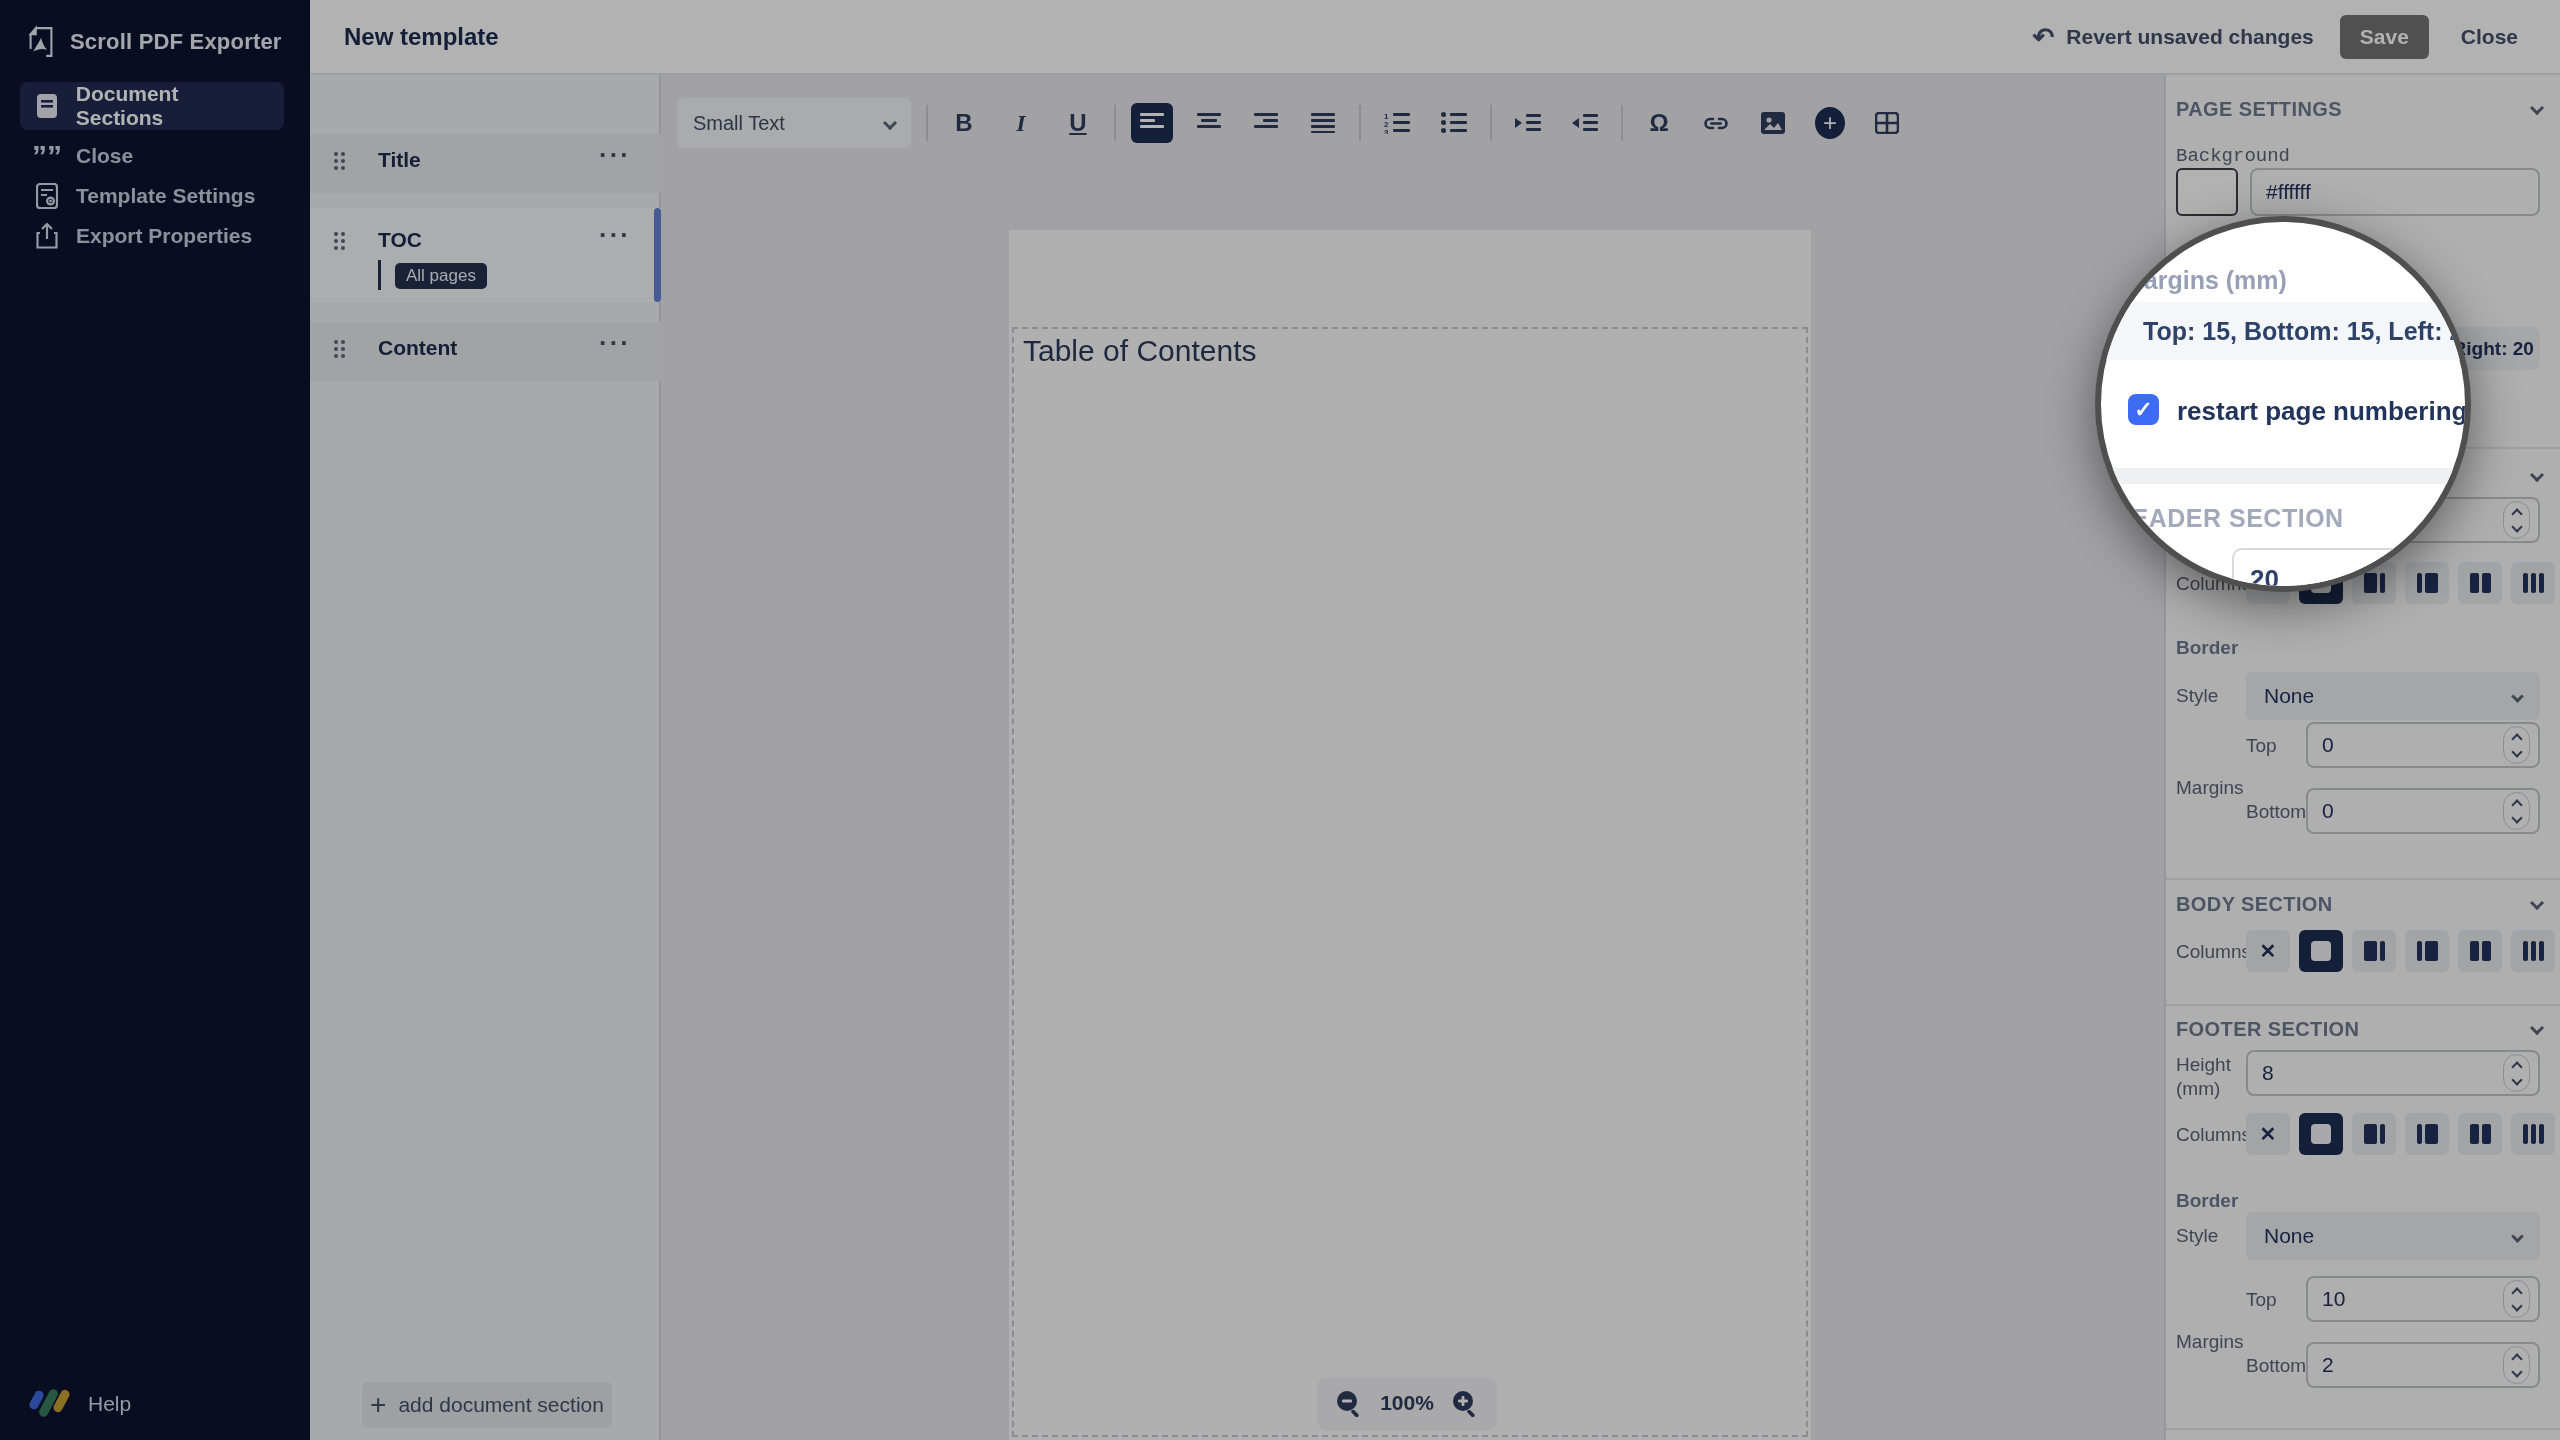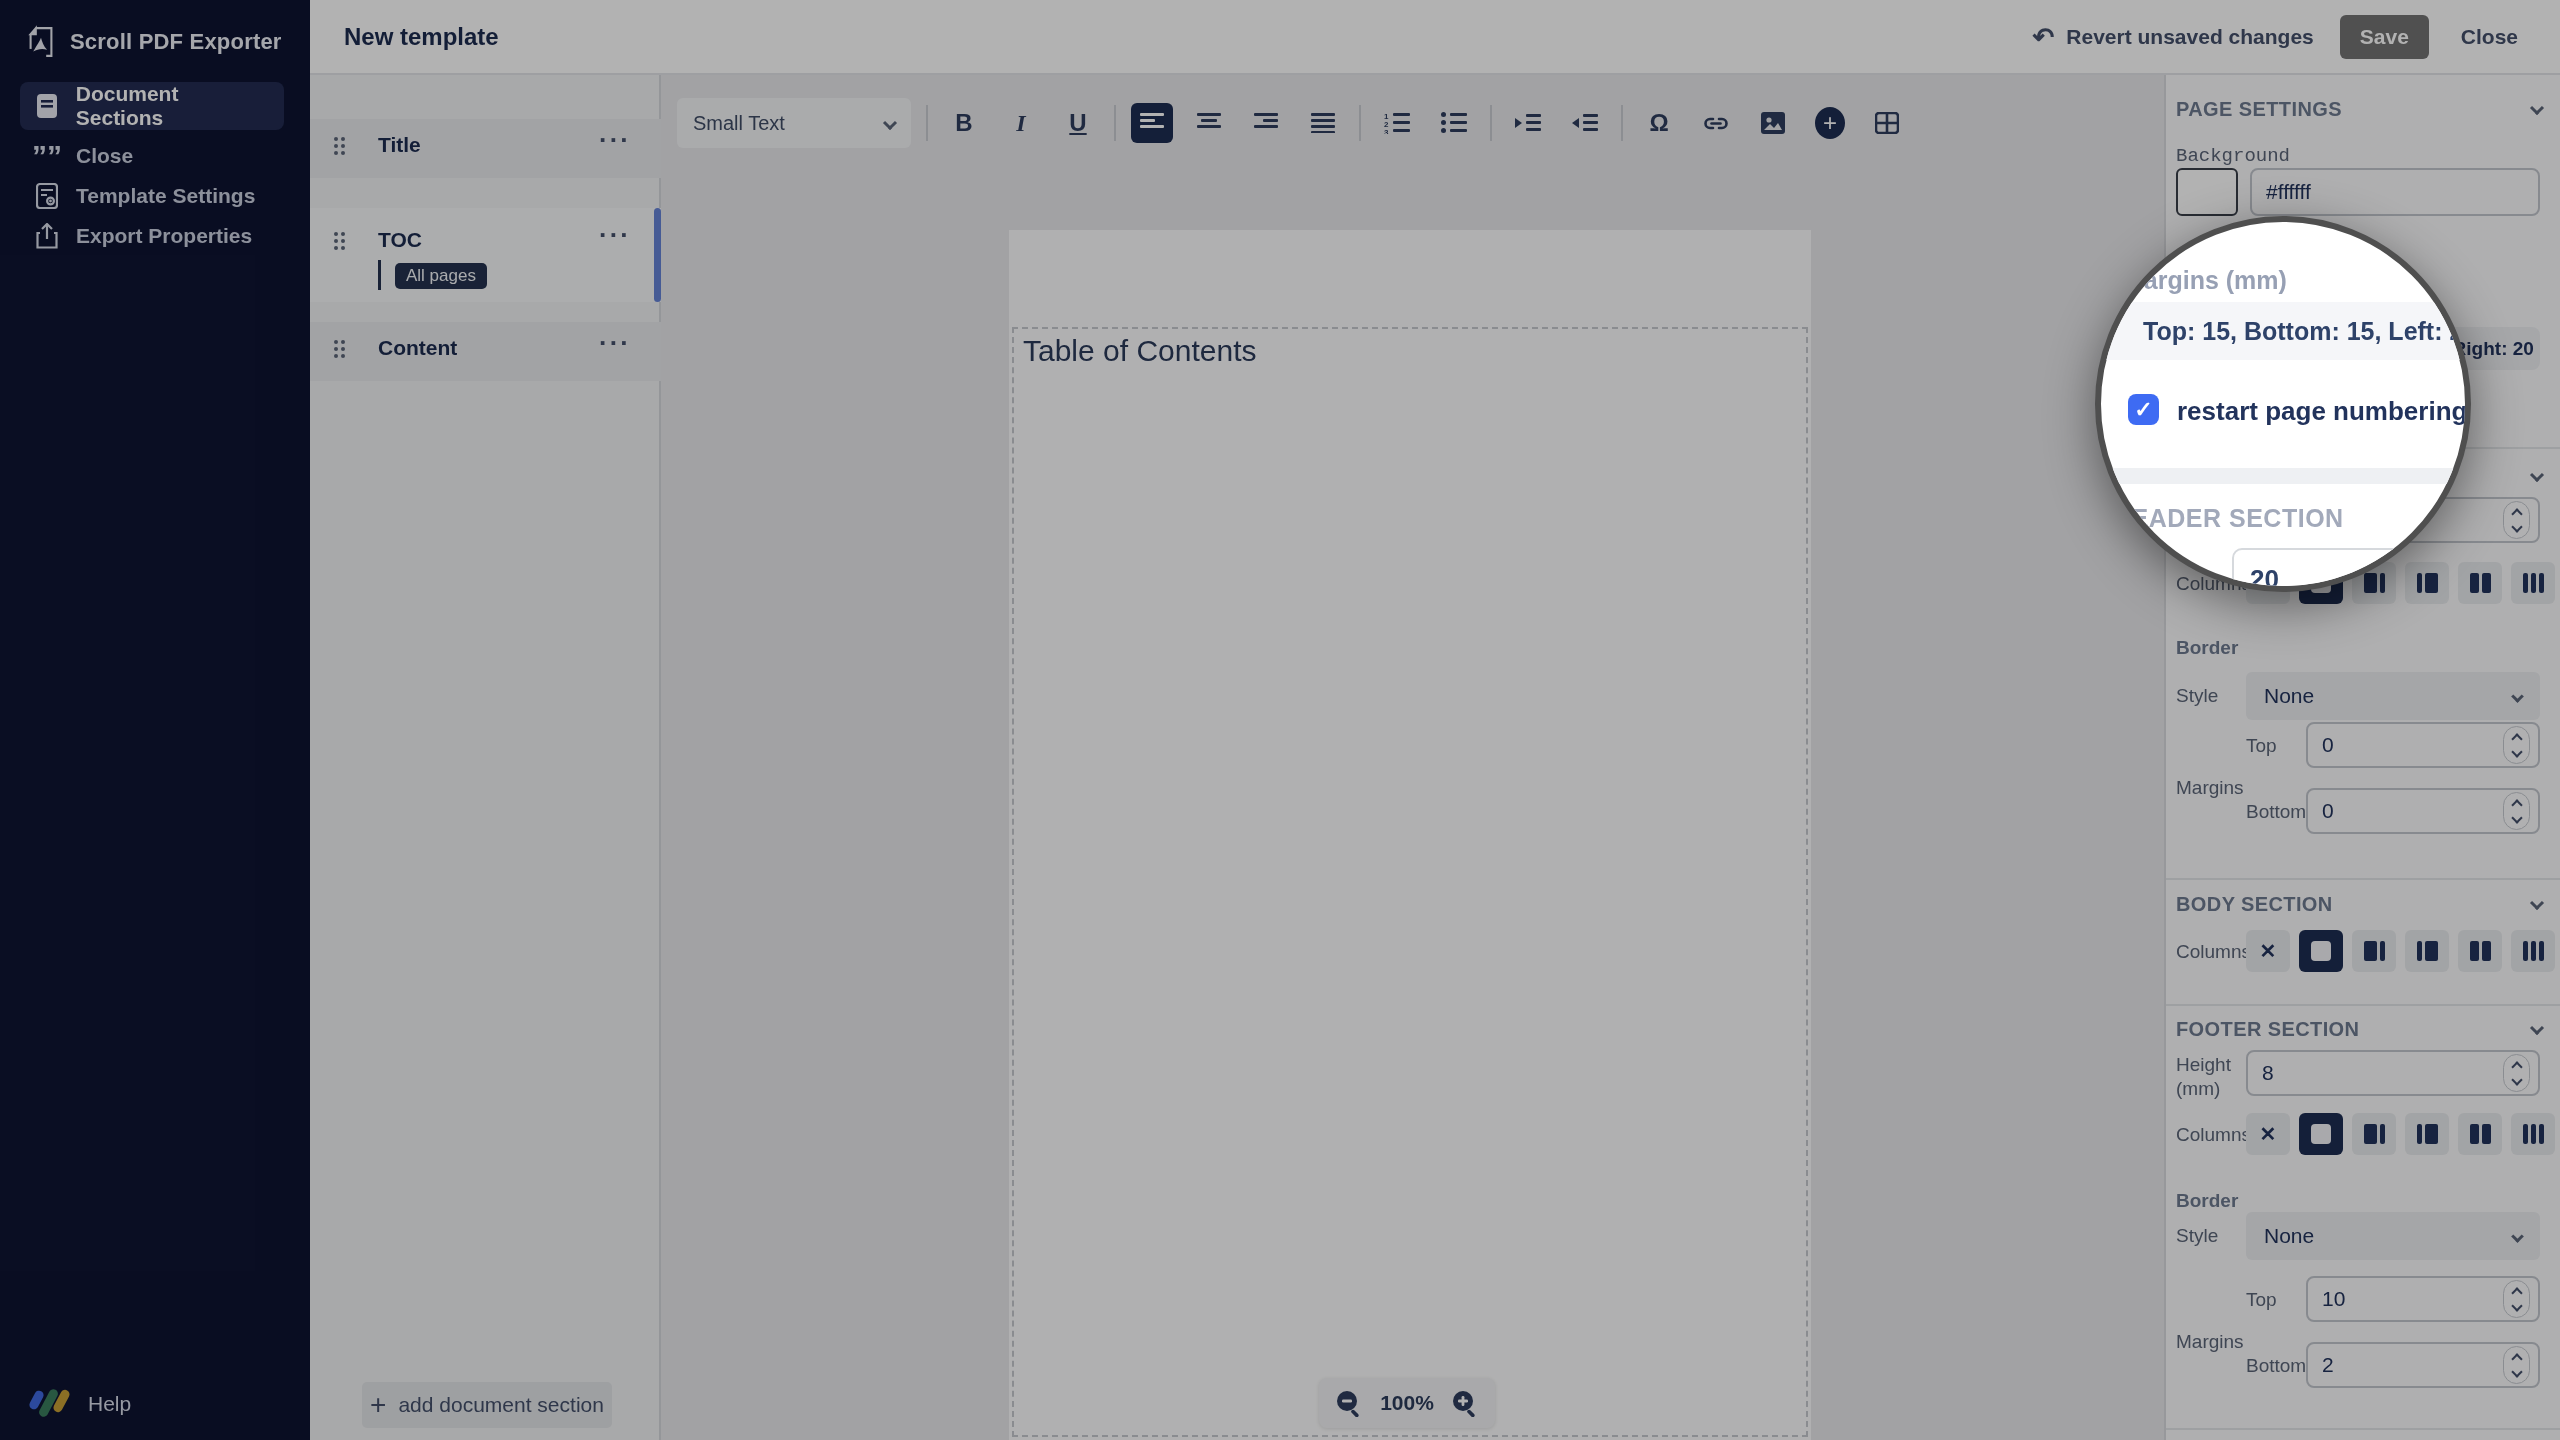--- a/index.html
+++ b/index.html
@@ -197,21 +197,21 @@
         <span class="undo-glyph">↶</span>
         <span>Revert unsaved changes</span>
       </span>
       <button class="btn-save">Save</button>
       <button class="btn-close">Close</button>
     </div>
   </header>
 
   <section class="sections">
 
-    <div class="sec-row" style="top:44px;height:59px;padding-left:8px;">
+    <div class="sec-row" style="top:59px;height:59px;padding-left:8px;">
       <span class="sec-handle handle-dots">
           <i></i>
           <i></i>
           <i></i>
           <i></i>
           <i></i>
           <i></i>
         </span>
       <span class="sec-name">Title</span>
       <span class="sec-dots">···</span>

